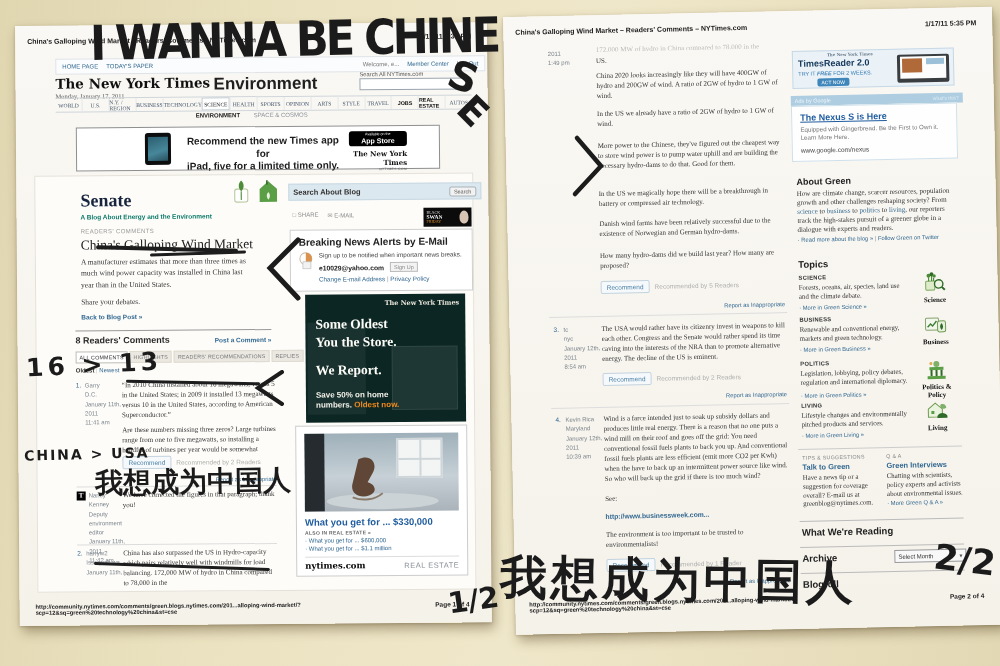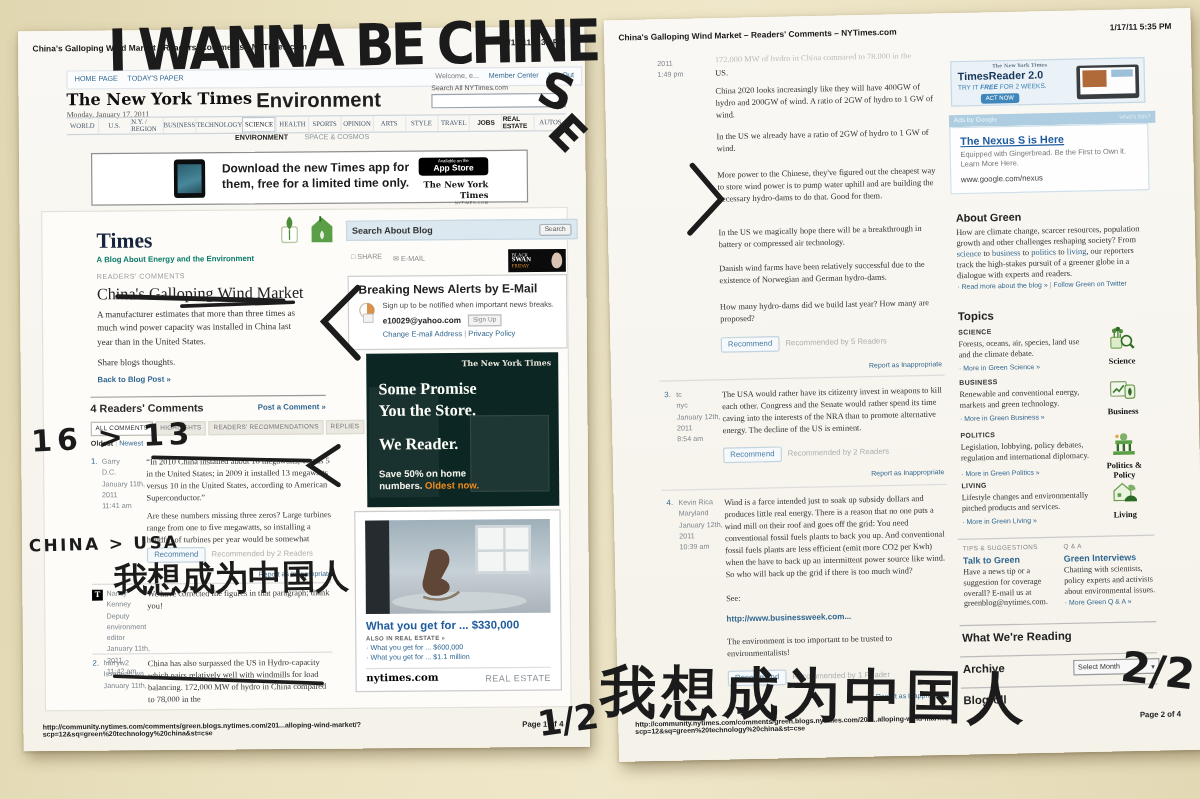--- a/index.html
+++ b/index.html
@@ -77,22 +77,22 @@
   <div class="a" style="left:0;top:88px;width:472px;text-align:center;font-size:6px">
     <span class="b" style="color:#222;margin-right:12px">ENVIRONMENT</span>
     <span class="gy">SPACE &amp; COSMOS</span>
   </div>
 
   <div class="a" style="left:60px;top:102px;width:362px;height:42px;border:1px solid #8f8f8f;background:#fff">
     <div class="a" style="left:68px;top:5px;width:26px;height:32px;background:#0c0d0f;border-radius:3px">
       <div class="a" style="left:3px;top:4px;right:3px;bottom:4px;background:linear-gradient(160deg,#2a5d6e,#47879a 60%,#27505e)"></div>
     </div>
     <div class="a b" style="left:108px;top:8px;width:156px;text-align:center;font-size:10px;color:#1c1c1c;line-height:1.25">
-      <div>Download the new Times app for</div>
-      <div>them, free for a limited time only.</div>
+      <div>Recommend the new Times app for</div>
+      <div>iPad, five for a limited time only.</div>
     </div>
     <div class="a" style="left:272px;top:5px;width:58px;height:15px;background:#000;color:#fff;border-radius:3px;display:flex;flex-direction:column;align-items:center;justify-content:center;line-height:1">
       <span style="font-size:3.6px">Available on the</span>
       <span class="b" style="font-size:7px">App Store</span>
     </div>
     <div class="a" style="left:260px;top:23px;width:70px;text-align:right">
       <div class="nyt" style="font-size:7px;color:#111">The New York Times</div>
       <div style="font-size:3.2px;color:#555;letter-spacing:.5px">NYTIMES.COM</div>
     </div>
   </div>
@@ -104,30 +104,30 @@
         <rect x="3" y="10" width="12" height="12" rx="2" fill="#fff" stroke="#b8c9a0"></rect>
         <path d="M9 12C6 9 6 5 9 2c3 3 3 7 0 10z" fill="#4e8c3a"></path>
         <path d="M9 12v8" stroke="#4e8c3a" stroke-width="1"></path>
       </svg>
     <svg width="22" height="26" viewBox="0 0 20 24">
         <path d="M2 10l8-7 8 7v12H2z" fill="#5a9e46"></path>
         <path d="M10 20c-2-2-2-5 0-7 2 2 2 5 0 7z" fill="#e8f1dd"></path>
         <rect x="8" y="2" width="1.5" height="4" fill="#2f6b28"></rect>
       </svg>
   </div>
-  <div class="a se b" style="left:64px;top:165px;font-size:18px;color:#17243d">Times</div>
+  <div class="a se b" style="left:64px;top:165px;font-size:18px;color:#17243d">Senate</div>
   <div class="a b" style="left:64px;top:188px;font-size:6.5px;color:#0c7a6a">A Blog About Energy and the Environment</div>
   <div class="a" style="left:64px;top:203px;font-size:6px;color:#999;letter-spacing:.4px">READERS' COMMENTS</div>
   <div class="a se" style="left:64px;top:212px;font-size:13.5px;color:#222">China's Galloping Wind Market</div>
   <div class="a cb" style="left:64px;top:231px;width:176px;font-size:7.5px;line-height:1.5">A manufacturer estimates that more than three times as much wind power capacity was installed in China last year than in the United States.</div>
-  <div class="a cb" style="left:64px;top:272px;font-size:7.5px">Share blogs thoughts.</div>
+  <div class="a cb" style="left:64px;top:272px;font-size:7.5px">Share your debates.</div>
   <div class="a b bl" style="left:64px;top:288px;font-size:6.5px">Back to Blog Post »</div>
 
   <div class="hr" style="left:58px;top:305px;width:196px;border-top:1px solid #999"></div>
-  <div class="a b" style="left:58px;top:310px;font-size:9px;color:#2b2b2b">4 Readers' Comments</div>
+  <div class="a b" style="left:58px;top:310px;font-size:9px;color:#2b2b2b">8 Readers' Comments</div>
   <div class="a b bl" style="left:150px;top:312px;width:104px;text-align:right;font-size:6.5px">Post a Comment »</div>
   <div class="a" style="left:58px;top:326px;display:flex;gap:2px">
     <span class="tab" style="background:#fff;border:1px solid #bfbcb4;color:#333">ALL COMMENTS</span>
     <span class="tab" style="background:#ebe8e2;border:1px solid #dedacf;color:#777">HIGHLIGHTS</span>
     <span class="tab" style="background:#ebe8e2;border:1px solid #dedacf;color:#777">READERS' RECOMMENDATIONS</span>
     <span class="tab" style="background:#ebe8e2;border:1px solid #dedacf;color:#777">REPLIES</span>
   </div>
   <div class="a" style="left:58px;top:342px;font-size:6px">
     <span class="b" style="color:#333">Oldest</span>
     <span style="color:#ccc"> | </span>
@@ -205,23 +205,23 @@
       <span class="bl">Change E-mail Address</span>
       <span style="color:#999"> | </span>
       <span class="bl">Privacy Policy</span>
     </div>
   </div>
 
   <div class="a" style="left:288px;top:271px;width:160px;height:128px;background:#0c2623;overflow:hidden">
     <div class="a" style="left:2px;top:28px;width:58px;height:92px;background:rgba(255,255,255,.06)"></div>
     <div class="a" style="right:8px;top:52px;width:64px;height:62px;background:rgba(255,255,255,.08);border:1px solid rgba(255,255,255,.08)"></div>
     <div class="a nyt" style="right:6px;top:5px;font-size:6.5px;color:#e8e4da">The New York Times</div>
-    <div class="a se b" style="left:10px;top:22px;font-size:13.5px;color:#fdfdf8">Some Promise</div>
+    <div class="a se b" style="left:10px;top:22px;font-size:13.5px;color:#fdfdf8">Some Oldest</div>
     <div class="a se b" style="left:10px;top:40px;font-size:13.5px;color:#fdfdf8">You the Store.</div>
-    <div class="a se b" style="left:10px;top:68px;font-size:13.5px;color:#fdfdf8">We Reader.</div>
+    <div class="a se b" style="left:10px;top:68px;font-size:13.5px;color:#fdfdf8">We Report.</div>
     <div class="a b" style="left:10px;top:96px;font-size:8px;color:#f3f2ea">Save 50% on home</div>
     <div class="a b" style="left:10px;top:106px;font-size:8px;color:#f3f2ea">
       <span>numbers.</span>
       <span style="color:#ef8a1d">Oldest now.</span>
     </div>
   </div>
 
   <div class="a" style="left:277px;top:402px;width:170px;height:149px;border:1px solid #ccc;background:#fff">
     <div class="a" style="left:8px;top:7px;width:154px;height:78px;background:linear-gradient(180deg,#9fb0ba 0%,#c6d0d6 55%,#a9b3b9 100%);overflow:hidden">
       <div class="a" style="left:0;top:0;width:20px;height:78px;background:#262b30"></div>

